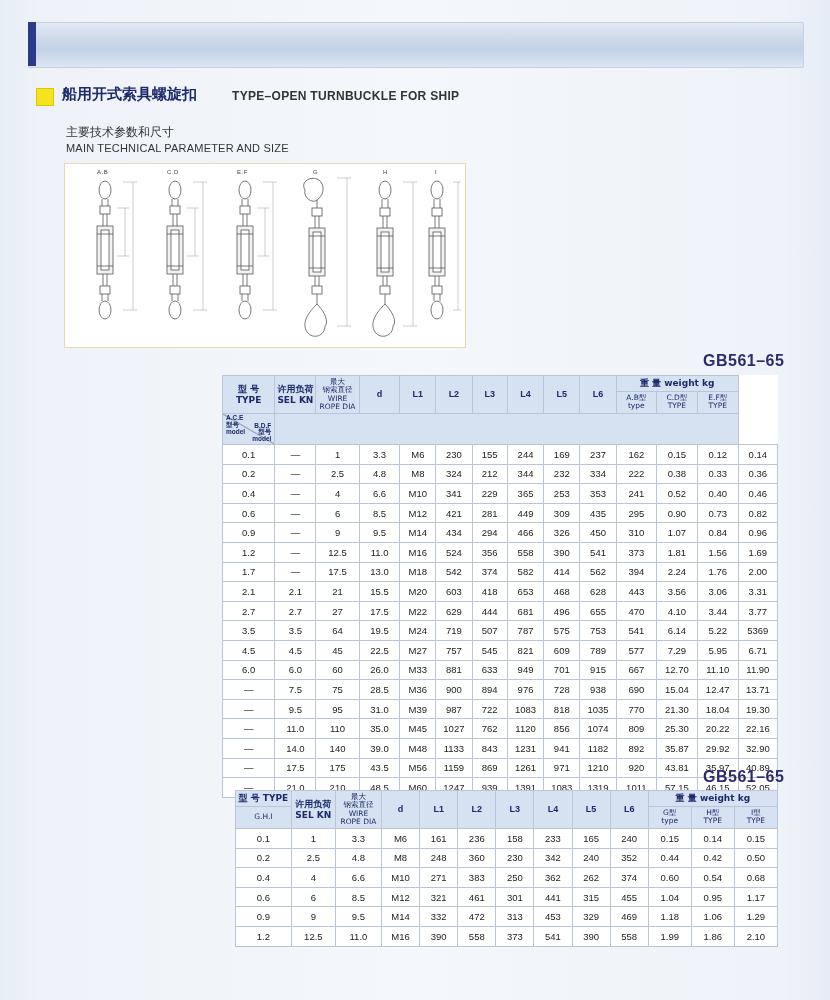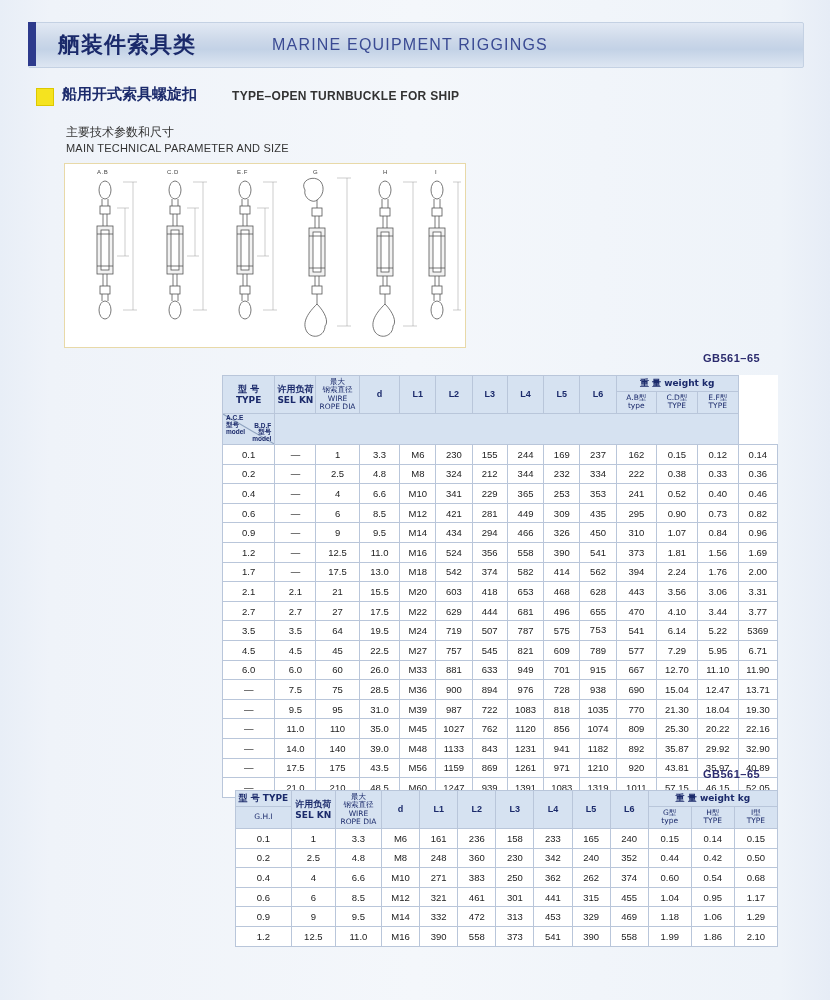--- a/index.html
+++ b/index.html
@@ -104,21 +104,21 @@
   .fig-label {
     position: absolute;
     font-size: 6px;
     color: #444;
     letter-spacing: 0.5px;
   }
   .fig-svg { position:absolute; left:0; top:0; }
   
   .std-code {
     position: absolute;
-    font-size: 11px;
+    font-size: 16px;
     color: #2b2b6e;
     font-weight: bold;
     letter-spacing: 0.5px;
   }
   
   table.spec {
     position: absolute;
     border-collapse: collapse;
     font-size: 9.5px;
     background: #fff;
@@ -167,22 +167,20 @@
     position: absolute; left:0; top:0; width:100%; height:100%;
   }
 </style>
 </head>
 <body>
 
 <div class="page">
 
   <div class="header-bar"></div>
   <div class="header-accent"></div>
-  <div class="header-cn">舾装件索具类</div>
-  <div class="header-en">MARINE EQUIPMENT RIGGINGS</div>
 
   <div class="sub-square"></div>
   <div class="sub-cn">船用开式索具螺旋扣</div>
   <div class="sub-en">TYPE–OPEN TURNBUCKLE FOR SHIP</div>
 
   <div class="tech-cn">主要技术参数和尺寸</div>
   <div class="tech-en">MAIN TECHNICAL PARAMETER AND SIZE</div>
 
   <div class="figure-box">
     <svg class="fig-svg" width="400" height="183" viewBox="0 0 400 183">
@@ -501,21 +499,21 @@
         <tr>
           <td style="width: 27px;">3.5</td>
           <td style="width: 27px;">3.5</td>
           <td style="width: 42px;">64</td>
           <td style="width: 44px;">19.5</td>
           <td style="width: 36px;">M24</td>
           <td style="width: 36px;">719</td>
           <td style="width: 36px;">507</td>
           <td style="width: 36px;">787</td>
           <td style="width: 36px;">575</td>
-          <td style="width: 36px; font-family: Liberation Mono, monospace;">753</td>
+          <td style="width: 36px;">753</td>
           <td style="width: 36px;">541</td>
           <td style="width: 41px;">6.14</td>
           <td style="width: 41px;">5.22</td>
           <td style="width: 41px;">5369</td>
         </tr>
         <tr>
           <td style="width: 27px;">4.5</td>
           <td style="width: 27px;">4.5</td>
           <td style="width: 42px;">45</td>
           <td style="width: 44px;">22.5</td>

